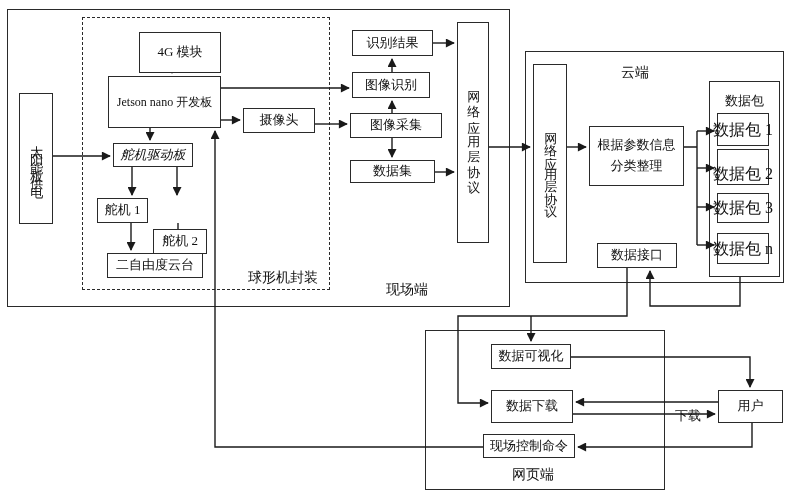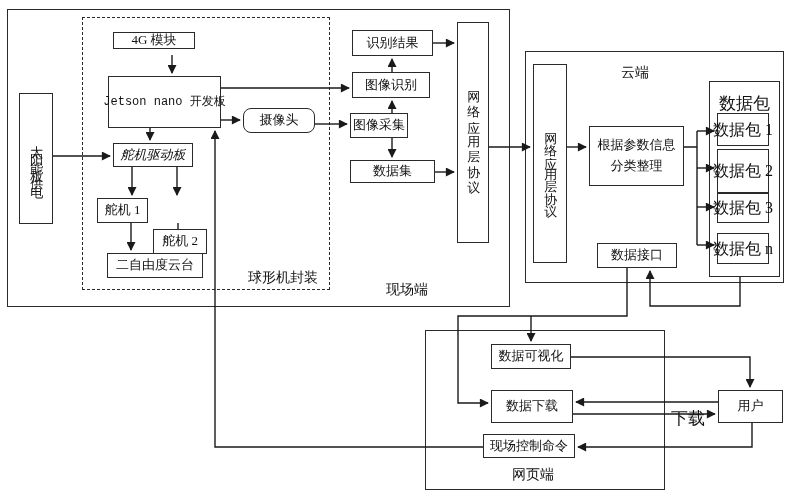--- a/index.html
+++ b/index.html
@@ -4,28 +4,28 @@
 <style>
   html,body{margin:0;padding:0;background:#ffffff;}
   body{font-family:"Liberation Serif","DejaVu Serif",serif;color:#111;}
   .stage{position:relative;width:791px;height:500px;background:#fff;overflow:hidden;}
   .container{position:absolute;border:1.6px solid #2a2a2a;box-sizing:border-box;background:transparent;}
   .dashed{border-style:dashed;}
   svg.wires{position:absolute;left:0;top:0;pointer-events:none;}
   .box{position:absolute;border:1.5px solid #2a2a2a;background:#fff;display:flex;align-items:center;justify-content:center;
        font-size:13px;text-align:center;box-sizing:border-box;white-space:nowrap;line-height:1.25;}
   .box.small{font-size:16px;}
-  .box.jetson{font-size:12px;font-family:Liberation Mono, monospace;}
+  .box.jetson{font-size:12px;}
   .box.two-line{white-space:normal;font-size:13px;line-height:1.6;}
   .vtext span{writing-mode:vertical-rl;text-orientation:upright;display:inline-block;}
   .v6 span{letter-spacing:8px;}
   .v7a span{letter-spacing:15px;}
   .v7b span{letter-spacing:12px;}
   .lbl{position:absolute;font-size:14px;text-align:center;}
-  .lbl.sm{font-size:17px;}
+  .lbl.sm{font-size:13px;}
 </style>
 </head>
 <body>
 
 <div class="stage">
 
   <div class="container" style="left:7px;top:9px;width:503px;height:298px;"></div>
   <div class="container dashed" style="left:82px;top:17px;width:248px;height:273px;"></div>
   <div class="container" style="left:525px;top:51px;width:259px;height:232px;"></div>
   <div class="container" style="left:425px;top:330px;width:240px;height:160px;"></div>
@@ -67,48 +67,48 @@
       <path d="M718,402 H576" marker-end="url(#ah)"></path>
       <path d="M573,414 H715" marker-end="url(#ah)"></path>
       <path d="M752,423 V447 H578" marker-end="url(#ah)"></path>
       <path d="M483,447 H215 V131" marker-end="url(#ah)"></path>
     </g>
   </svg>
 
   <div class="box vtext v6" style="left:19px;top:93px;width:34px;height:131px;">
     <span>太阳能板供电</span>
   </div>
-  <div class="box" style="left:113px;top:32px;width:82px;height:17px;">
+  <div class="box" style="left:139px;top:32px;width:82px;height:41px;">
     <span>4G 模块</span>
   </div>
   <div class="box jetson" style="left:108px;top:76px;width:113px;height:52px;">
     <span>Jetson nano 开发板</span>
   </div>
   <div class="box" style="left:113px;top:143px;width:80px;height:24px;font-style:italic;">
     <span>舵机驱动板</span>
   </div>
   <div class="box" style="left:97px;top:198px;width:51px;height:25px;">
     <span>舵机 1</span>
   </div>
   <div class="box" style="left:153px;top:198px;width:54px;height:25px;margin-top:31px;">
     <span>舵机 2</span>
   </div>
   <div class="box" style="left:107px;top:253px;width:96px;height:25px;">
     <span>二自由度云台</span>
   </div>
-  <div class="box" style="left:243px;top:108px;width:72px;height:25px;border-radius:8px;">
+  <div class="box" style="left:243px;top:108px;width:72px;height:25px;">
     <span>摄像头</span>
   </div>
   <div class="box" style="left:352px;top:30px;width:81px;height:26px;">
     <span>识别结果</span>
   </div>
   <div class="box" style="left:352px;top:72px;width:78px;height:26px;">
     <span>图像识别</span>
   </div>
-  <div class="box" style="left:350px;top:113px;width:58px;height:25px;">
+  <div class="box" style="left:350px;top:113px;width:92px;height:25px;">
     <span>图像采集</span>
   </div>
   <div class="box" style="left:350px;top:160px;width:85px;height:23px;">
     <span>数据集</span>
   </div>
   <div class="box vtext v7a" style="left:457px;top:22px;width:32px;height:221px;">
     <span>网络应用层协议</span>
   </div>
 
   <div class="box vtext v7b" style="left:533px;top:64px;width:34px;height:199px;">
@@ -120,21 +120,21 @@
   <div class="box two-line" style="left:589px;top:126px;width:95px;height:60px;">
     <div>
       <div>根据参数信息</div>
       <div>分类整理</div>
     </div>
   </div>
   <div class="lbl sm" style="left:709px;top:92px;width:71px;">数据包</div>
   <div class="box small" style="left:717px;top:113px;width:52px;height:33px;">
     <span>数据包 1</span>
   </div>
-  <div class="box small" style="left:717px;top:149px;width:52px;height:44px;">
+  <div class="box small" style="left:717px;top:149px;width:52px;height:36px;align-items:flex-end;">
     <span>数据包 2</span>
   </div>
   <div class="box small" style="left:717px;top:193px;width:52px;height:30px;">
     <span>数据包 3</span>
   </div>
   <div class="box small" style="left:717px;top:233px;width:52px;height:31px;">
     <span>数据包 n</span>
   </div>
 
   <div class="box" style="left:491px;top:344px;width:80px;height:25px;">

